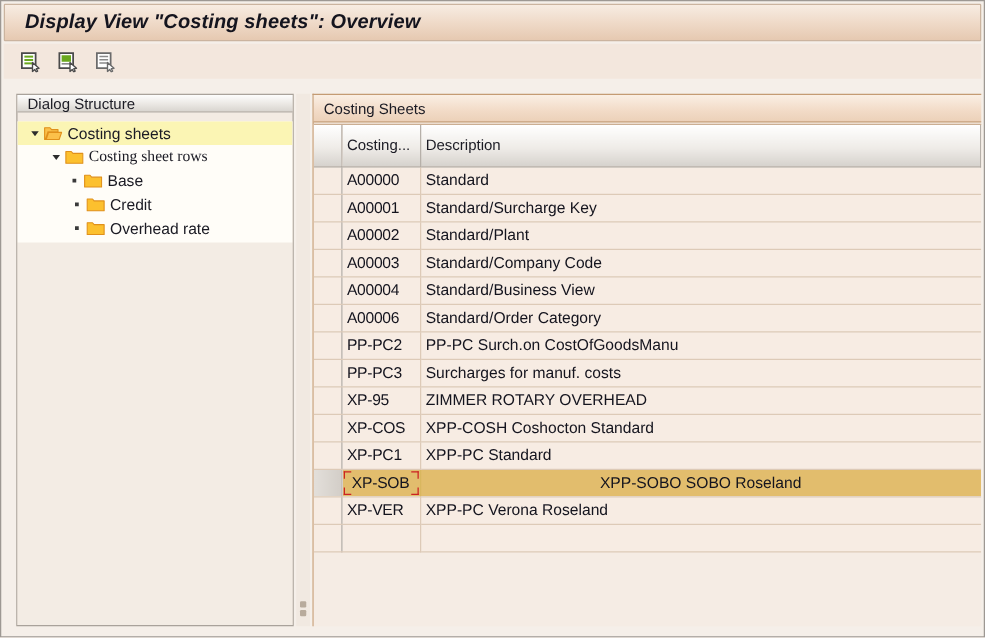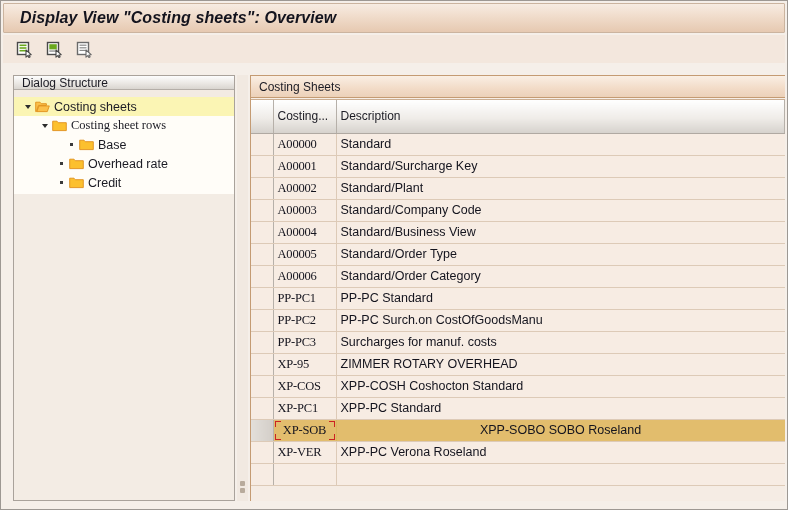--- a/index.html
+++ b/index.html
@@ -190,21 +190,21 @@
   }
   td.csel {
     width: 22px;
     padding: 0;
     background: linear-gradient(to right, #e3dfda 0%, #d3cec8 100%);
     border-right: 1px solid #b6b0a9;
   }
   td.ckey {
     width: 63px;
     border-right: 1px solid #ddcab7;
-    font-family: Liberation Serif, serif;
+    font-family: Liberation Sans, sans-serif;
     font-size: 11.5px;
     letter-spacing: -0.2px;
     padding-left: 5px;
   }
   tr.selrow td { background: #e2bd6d; text-align: center; }
   tr.selrow td.csel { background: linear-gradient(to right, #e3dfda 0%, #d3cec8 100%); }
   tr.selrow td.ckey {
     position: relative;
     border-right: 1px solid #d9b75f;
   }
@@ -279,52 +279,52 @@
               <span class="tw">
                 <span class="tri"></span>
               </span>
               <span class="fld">
                 <svg width="15" height="13" viewBox="0 0 15 13">
                   <path d="M0.7 11.6 L0.7 2.2 L5 2.2 L6.3 3.7 L14.3 3.7 L14.3 11.6 Z" fill="#fcc02e" stroke="#e0901a" stroke-width="0.9" stroke-linejoin="round"></path>
                 </svg>
               </span>
               <span class="tlabel">Costing sheet rows</span>
             </div>
-            <div class="tnode" style="padding-left: 51px;">
+            <div class="tnode" style="padding-left: 39px;">
               <span class="tw">
                 <span class="dot"></span>
               </span>
               <span class="fld">
                 <svg width="15" height="13" viewBox="0 0 15 13">
                   <path d="M0.7 11.6 L0.7 2.2 L5 2.2 L6.3 3.7 L14.3 3.7 L14.3 11.6 Z" fill="#fcc02e" stroke="#e0901a" stroke-width="0.9" stroke-linejoin="round"></path>
                 </svg>
               </span>
               <span class="tlabel">Base</span>
             </div>
             <div class="tnode" style="padding-left: 41px;">
               <span class="tw">
                 <span class="dot"></span>
               </span>
               <span class="fld">
                 <svg width="15" height="13" viewBox="0 0 15 13">
                   <path d="M0.7 11.6 L0.7 2.2 L5 2.2 L6.3 3.7 L14.3 3.7 L14.3 11.6 Z" fill="#fcc02e" stroke="#e0901a" stroke-width="0.9" stroke-linejoin="round"></path>
                 </svg>
               </span>
-              <span class="tlabel">Overhead rate</span>
+              <span class="tlabel">Credit</span>
             </div>
             <div class="tnode" style="padding-left: 41px;">
               <span class="tw">
                 <span class="dot"></span>
               </span>
               <span class="fld">
                 <svg width="15" height="13" viewBox="0 0 15 13">
                   <path d="M0.7 11.6 L0.7 2.2 L5 2.2 L6.3 3.7 L14.3 3.7 L14.3 11.6 Z" fill="#fcc02e" stroke="#e0901a" stroke-width="0.9" stroke-linejoin="round"></path>
                 </svg>
               </span>
-              <span class="tlabel">Credit</span>
+              <span class="tlabel">Overhead rate</span>
             </div>
           </div>
       </div>
     </div>
 
     <div class="splitter">
       <div class="grip">
           <i></i>
           <i></i>
         </div>
@@ -362,32 +362,22 @@
                 <td class="ckey">A00003</td>
                 <td>Standard/Company Code</td>
               </tr>
               <tr class="">
                 <td class="csel"></td>
                 <td class="ckey">A00004</td>
                 <td>Standard/Business View</td>
               </tr>
               <tr class="">
                 <td class="csel"></td>
-                <td class="ckey">A00005</td>
-                <td>Standard/Order Type</td>
-              </tr>
-              <tr class="">
-                <td class="csel"></td>
                 <td class="ckey">A00006</td>
                 <td>Standard/Order Category</td>
-              </tr>
-              <tr class="">
-                <td class="csel"></td>
-                <td class="ckey">PP-PC1</td>
-                <td>PP-PC Standard</td>
               </tr>
               <tr class="">
                 <td class="csel"></td>
                 <td class="ckey">PP-PC2</td>
                 <td>PP-PC Surch.on CostOfGoodsManu</td>
               </tr>
               <tr class="">
                 <td class="csel"></td>
                 <td class="ckey">PP-PC3</td>
                 <td>Surcharges for manuf. costs</td>

